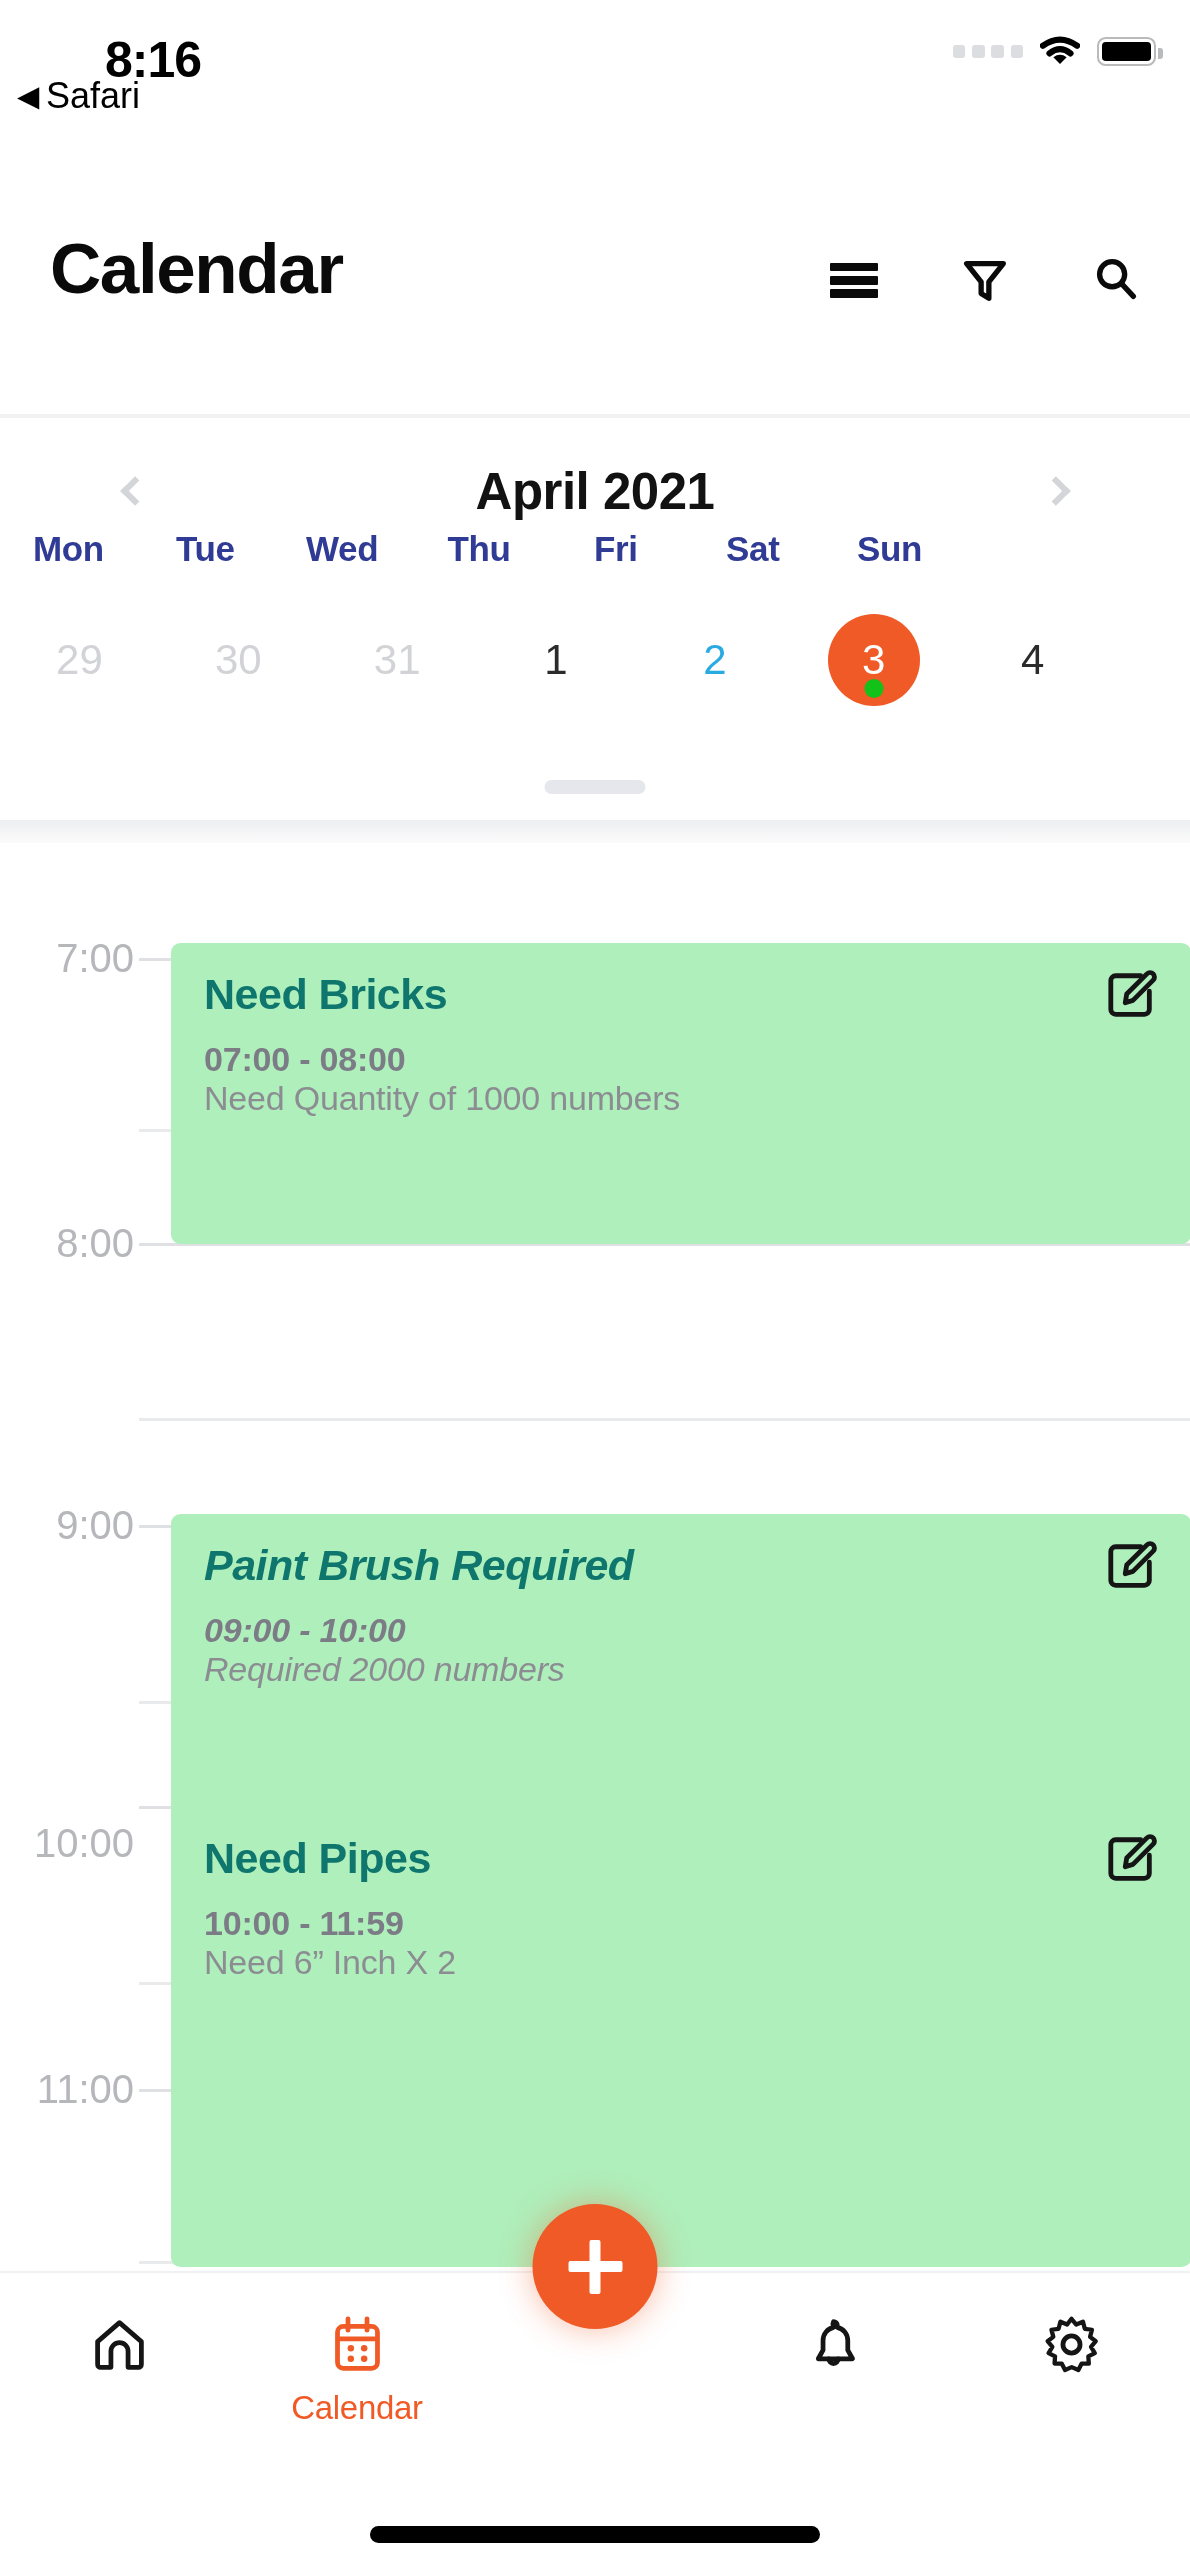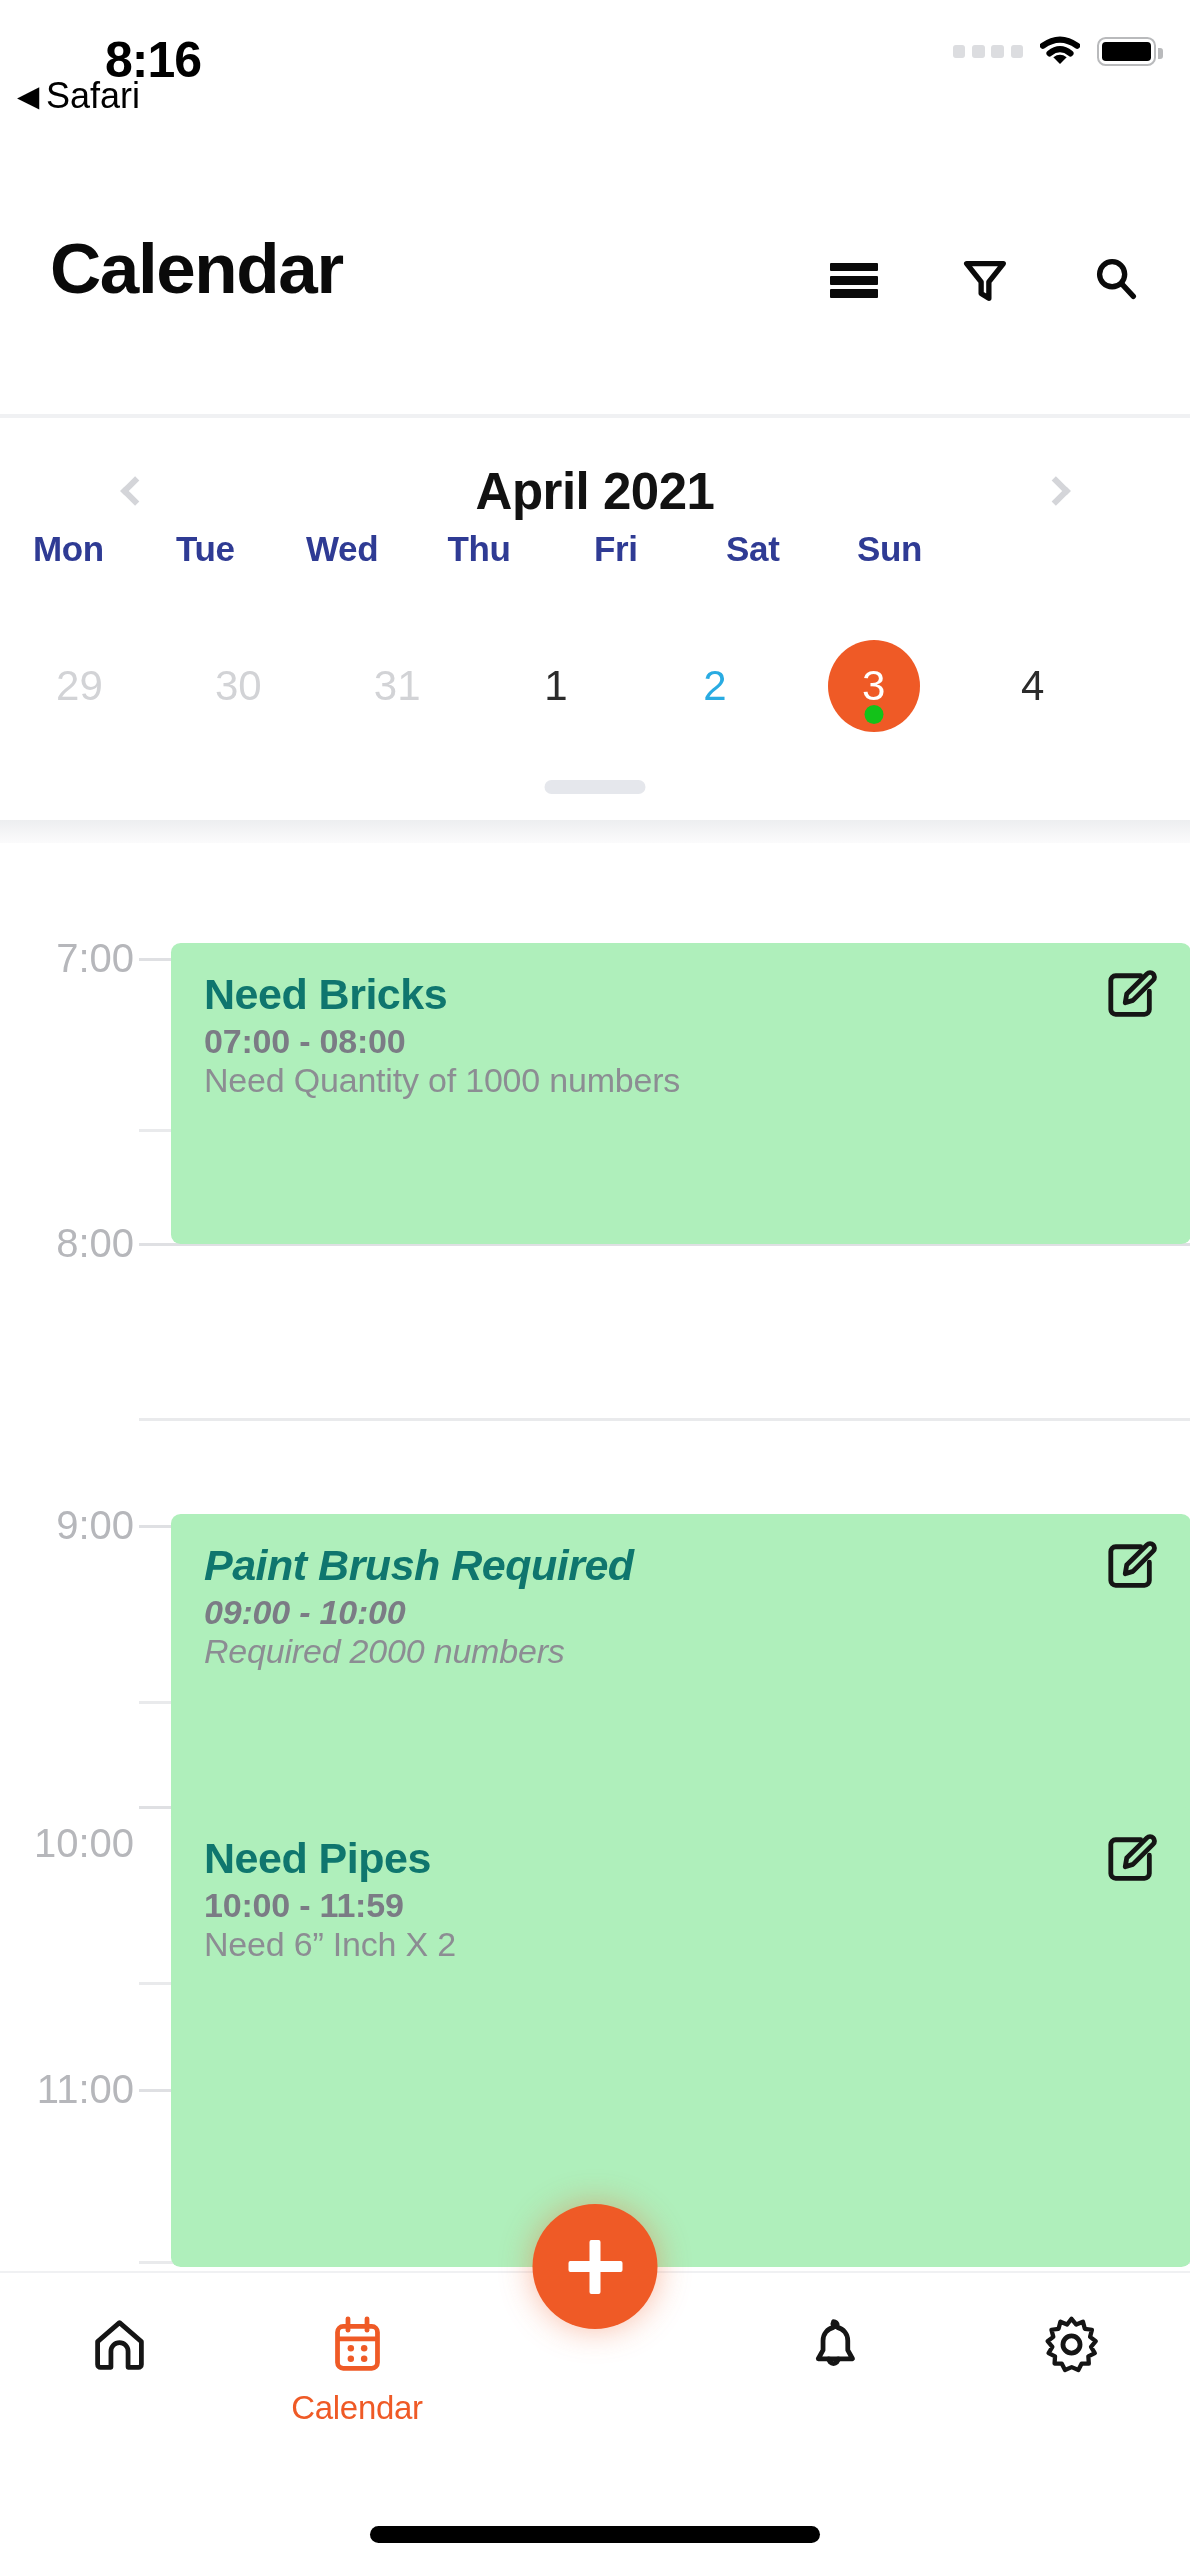--- a/index.html
+++ b/index.html
@@ -57,21 +57,21 @@
   .chev span {
     position:absolute; left:50%; top:50%; width:21px; height:21px;
     border-top:6.7px solid #D4D5D9; border-right:6.7px solid #D4D5D9;
   }
   .chev-l span { transform:translate(-40%,-50%) rotate(-135deg); }
   .chev-r span { transform:translate(-60%,-50%) rotate(45deg); }
   .daycol { flex:1; display:flex; flex-direction:column; align-items:center; cursor:pointer; }
   .dow {
     font-size:35px; font-weight:700; color:#2F3B94; letter-spacing:-0.3px;
   }
-  .dates { position:absolute; top:218px; left:0; width:1112px; display:flex; }
+  .dates { position:absolute; top:192px; left:0; width:1112px; display:flex; }
   .dnum {
     width:92px; height:92px; border-radius:50%;
     display:flex; align-items:center; justify-content:center;
     font-size:42px; font-weight:400; position:relative;
   }
   .dnum.muted { color:#D2D3D6; }
   .dnum.normal { color:#2B2B2B; }
   .dnum.cyan { color:#29ABE2; }
   .dnum.selected { background:#EF5A26; color:#fff; }
   .dnum .dot {
@@ -95,21 +95,21 @@
   .hourlabel {
     position:absolute; left:0; width:134px; text-align:right;
     font-size:40px; color:#B6B7BB; transform:translateY(-50%);
   }
 
   .event {
     position:absolute; left:171px; width:1020px; border-radius:9.6px;
     background:#AFEFBB; padding:27px 33px 0 33px; overflow:hidden;
   }
   .ev-title { font-size:43px; font-weight:700; color:#0f766e; letter-spacing:-0.5px; }
-  .ev-time { margin-top:3px; font-size:34px; font-weight:700; color:#7B7C85; letter-spacing:-0.2px; }
+  .ev-time { margin-top:21px; font-size:34px; font-weight:700; color:#7B7C85; letter-spacing:-0.2px; }
   .ev-desc { font-size:34px; font-weight:400; color:#8C8D93; letter-spacing:-0.2px; }
   .ev-edit { position:absolute; right:33px; top:27px; width:52px; height:52px; cursor:pointer; }
 
   
   .fab {
     position:absolute; left:50%; transform:translateX(-50%); top:2204px;
     width:125px; height:125px; border-radius:50%; background:#EF5A26;
     box-shadow:0 0 33px rgba(239,90,38,0.42);
     display:flex; align-items:center; justify-content:center; cursor:pointer; z-index:10;
   }

